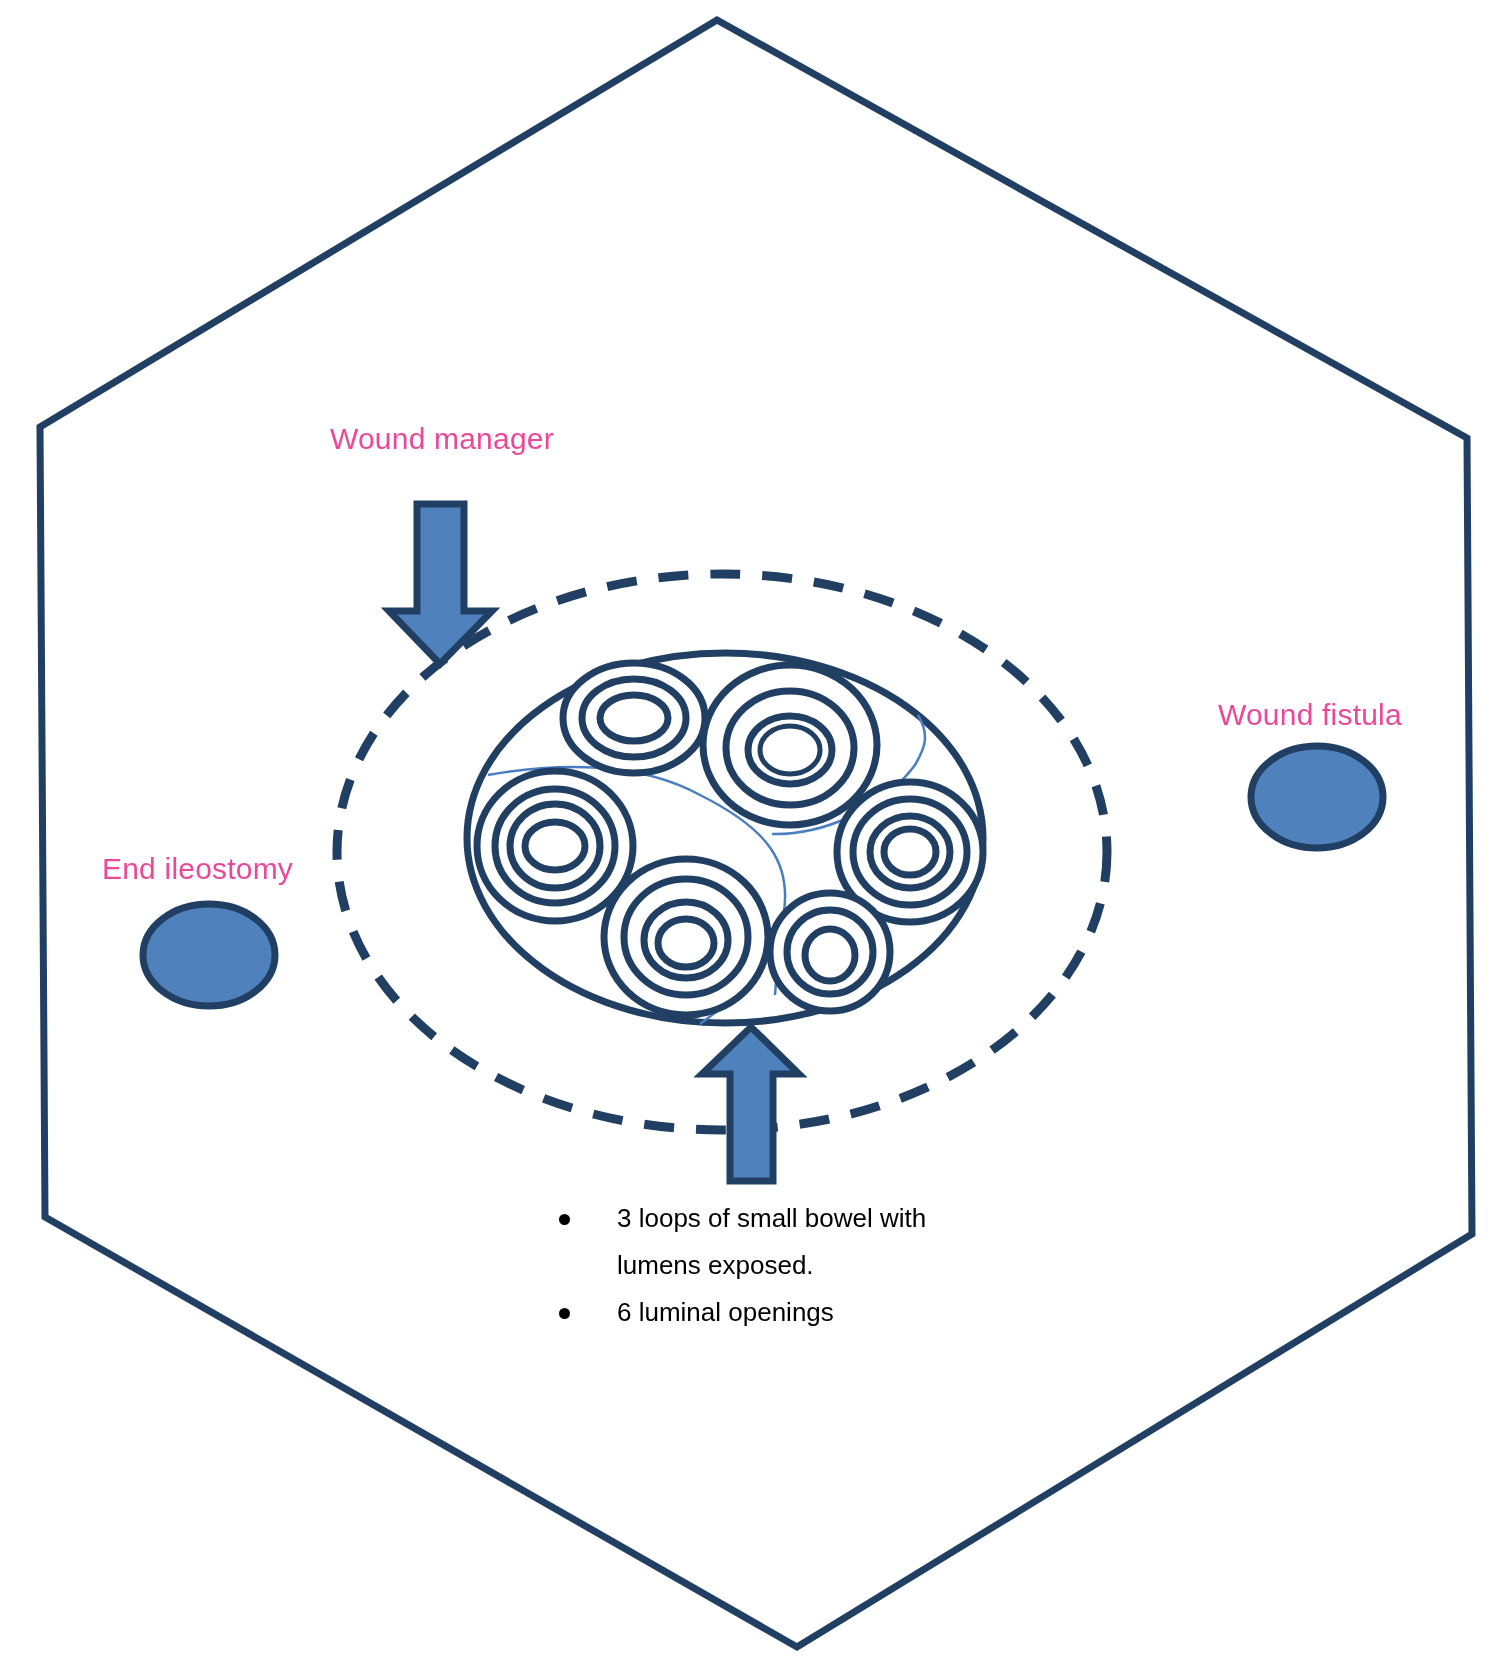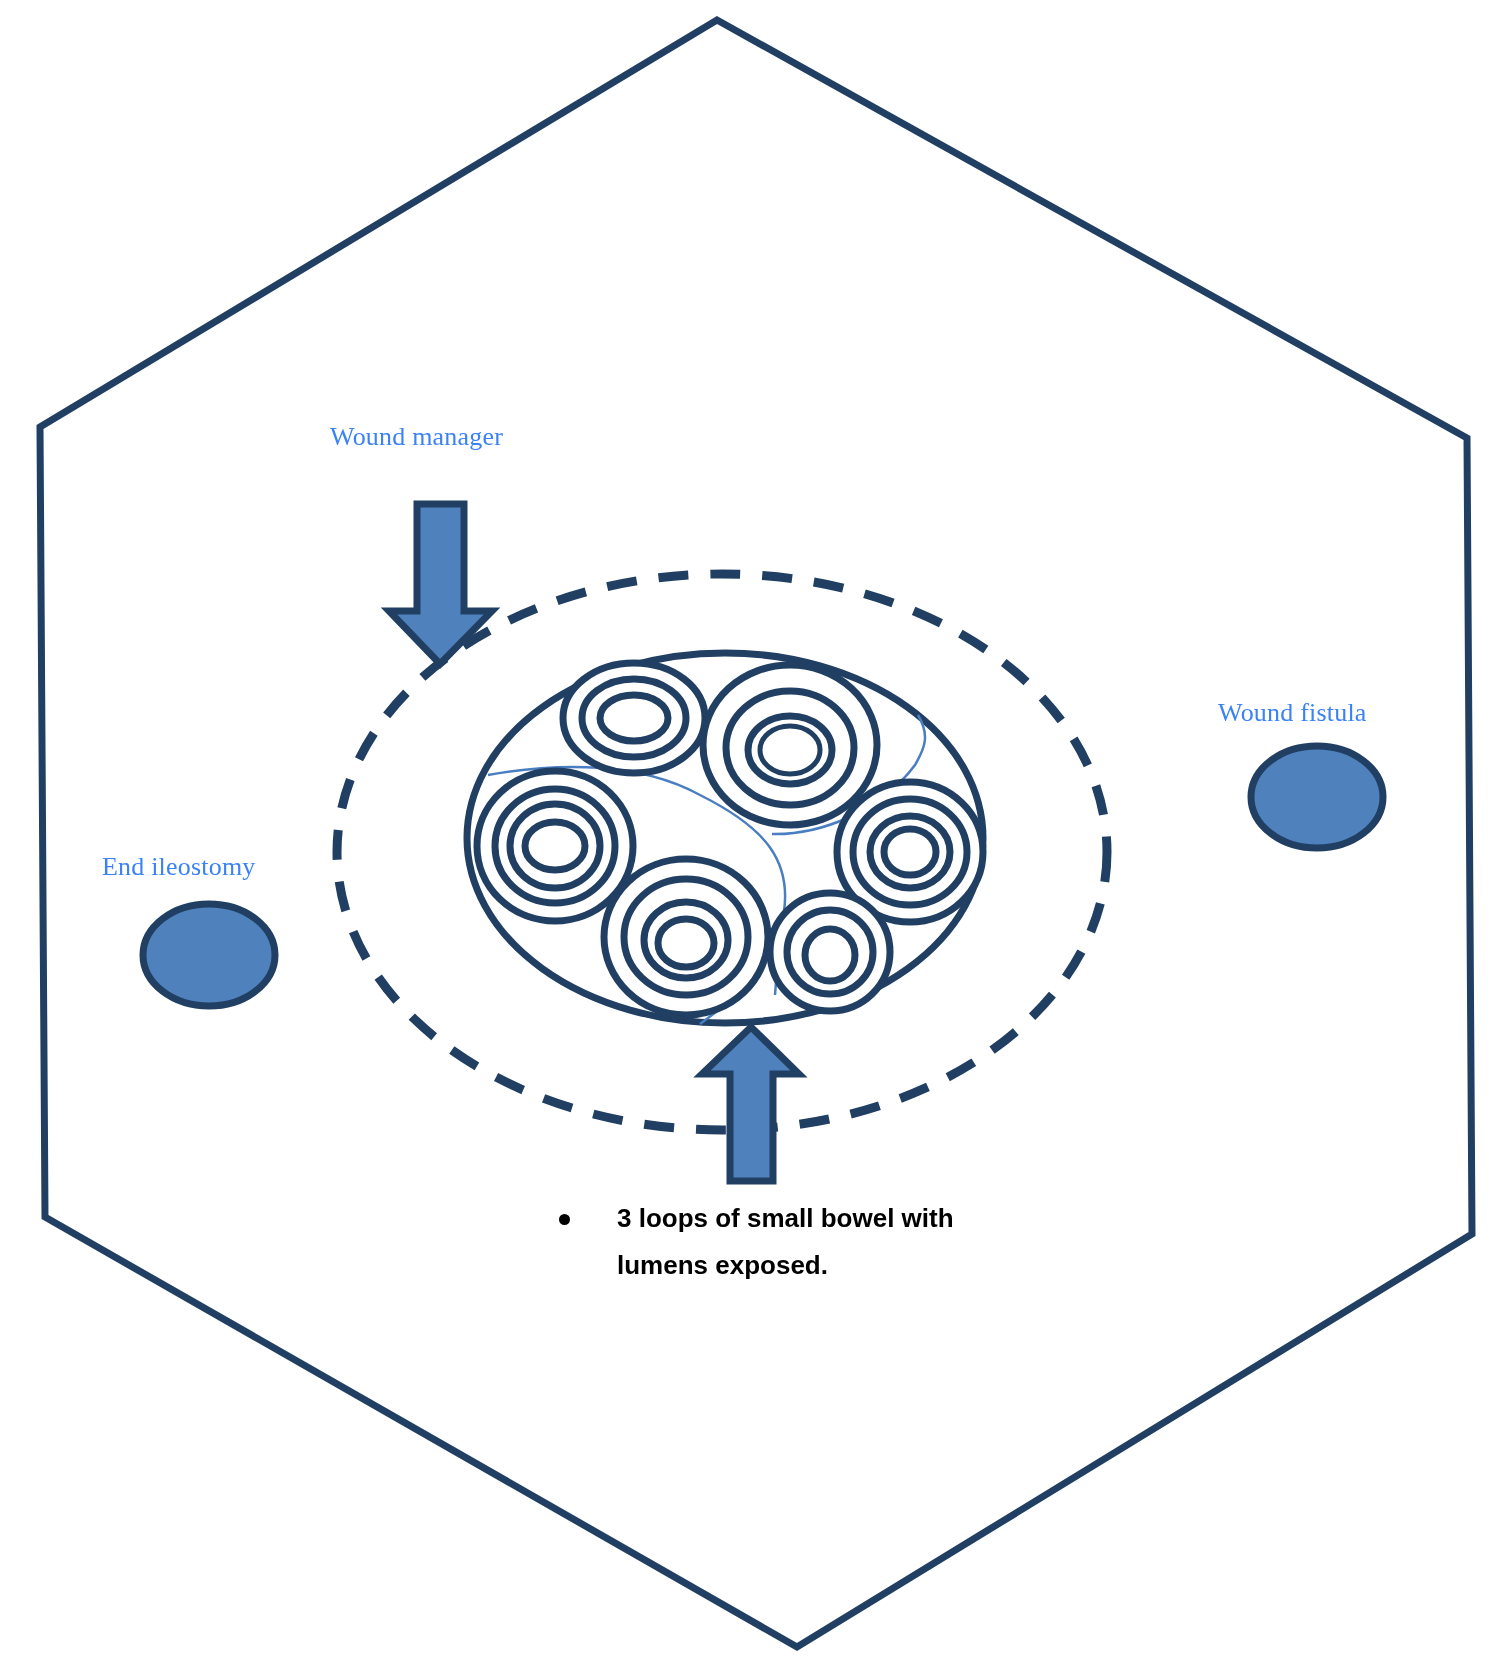--- a/index.html
+++ b/index.html
@@ -1,20 +1,20 @@
 <!DOCTYPE html>
 <html><head>
 <meta charset="utf-8">
 <style>
   html, body { margin: 0; padding: 0; background: #ffffff; }
   body { width: 1500px; height: 1662px; position: relative; overflow: hidden; }
   svg.diagram { position: absolute; left: 0; top: 0; width: 1500px; height: 1662px; }
-  .label { position: absolute; font-family: Liberation Serif, serif; font-size: 26px; color: #3b82f6; white-space: nowrap; letter-spacing: 0.2px; }
+  .label { position: absolute; font-family: Liberation Sans, sans-serif; font-size: 30px; color: #ec4899; white-space: nowrap; letter-spacing: 0.2px; }
   .bullets { position: absolute; left: 555px; top: 1195px; font-family: "Liberation Sans", sans-serif; font-size: 26px; color: #000; }
-  .bullet-item { position: relative; padding-left: 62px; line-height: 47px; width: 340px; font-weight: bold; }
+  .bullet-item { position: relative; padding-left: 62px; line-height: 47px; width: 340px; }
   .bullet-dot { position: absolute; left: 4px; top: 19px; width: 11px; height: 11px; border-radius: 50%; background: #000; }
 </style>
 </head>
 <body>
 
 <svg class="diagram" viewBox="0 0 1500 1662" xmlns="http://www.w3.org/2000/svg">
 
   <polygon points="717,20 1467,438 1472,1234 797,1647 45,1217 40,427" fill="none" stroke="#203f62" stroke-width="7" stroke-linejoin="miter"></polygon>
 
   <ellipse cx="722" cy="852" rx="385" ry="278" fill="none" stroke="#203f62" stroke-width="9" stroke-dasharray="30 22"></ellipse>
@@ -76,13 +76,17 @@
 
 <div class="label" style="left:330px; top:422px;">Wound manager</div>
 <div class="label" style="left:1218px; top:698px;">Wound fistula</div>
 <div class="label" style="left:102px; top:852px;">End ileostomy</div>
 
 <div class="bullets">
   <div class="bullet-item">
     <span class="bullet-dot"></span>
     <span>3 loops of small bowel with lumens exposed.</span>
   </div>
+  <div class="bullet-item">
+    <span class="bullet-dot"></span>
+    <span>6 luminal openings</span>
+  </div>
 </div>
 
 </body></html>

